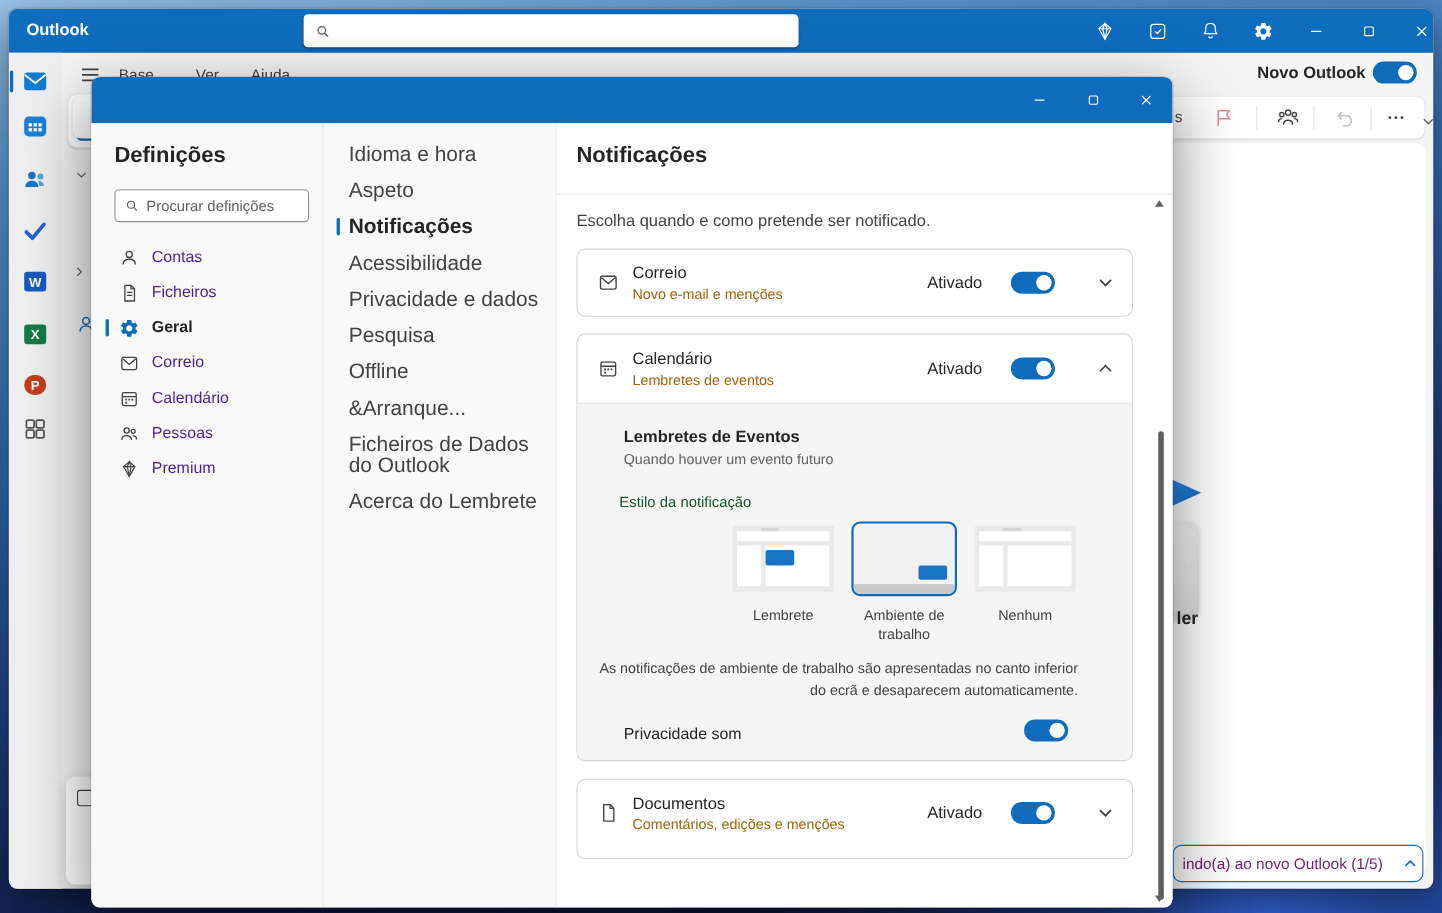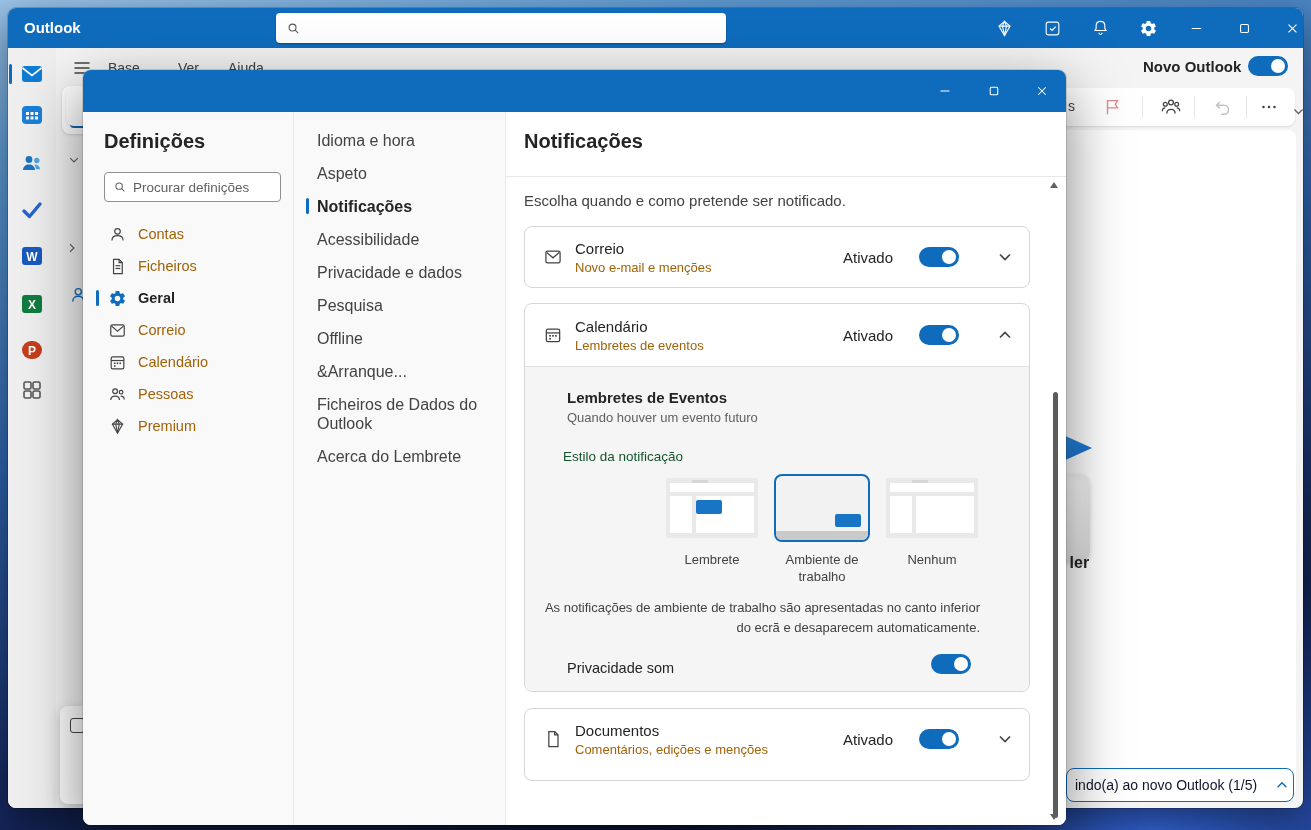--- a/index.html
+++ b/index.html
@@ -54,21 +54,21 @@
 
   
   .reading-pane { position:absolute; left:1032px; top:122px; width:256px; height:666px; background:#fff; border-radius:8px; }
   .illus-arrow { position:absolute; left:-10px; top:290px; width:62px; height:56px;
     background:linear-gradient(135deg,#45a8f5,#0b62c4); clip-path:polygon(0 0,100% 50%,0 100%); }
   .illus-cube { position:absolute; left:-14px; top:344px; width:64px; height:88px; border-radius:10px;
     background:linear-gradient(180deg,#fdfdfd,#e7e7e7); box-shadow:inset -6px 0 10px rgba(0,0,0,.06), 0 2px 5px rgba(0,0,0,.14); }
   .rp-title { position:absolute; left:10px; top:424px; font-size:16px; font-weight:700; color:#242424; }
   .rp-sub { position:absolute; left:10px; top:450px; font-size:14px; color:#616161; }
   .banner { position:absolute; left:26px; top:638px; width:228px; height:34px; background:#fff;
-    border:1.5px solid #0f6cbd; border-radius:8px; color:#0f172a; font-size:14px;
+    border:1.5px solid #0f6cbd; border-radius:8px; color:#701a75; font-size:14px;
     display:flex; align-items:center; padding:0 4px 0 8px; }
   .banner svg { width:14px; height:14px; margin-left:auto; flex:none; }
   .banner .txt { white-space:nowrap; overflow:hidden; }
 
   .minicard { position:absolute; left:52px; top:698px; width:150px; height:98px; background:#fff; border-radius:8px; box-shadow:0 4px 14px rgba(0,0,0,.18); }
   .minicard .sq { position:absolute; left:10px; top:12px; width:15px; height:15px; border:1.5px solid #424242; border-radius:3px; }
 
   
   .dialog { position:absolute; left:83px; top:70px; width:983px; height:755px; background:#fff;
     border-radius:8px; box-shadow:0 0 0 1px rgba(0,0,0,.12), 0 20px 60px rgba(0,0,0,.5); z-index:10; overflow:hidden; }
@@ -81,27 +81,27 @@
   .dlg-main { flex:1; background:#fff; position:relative; border-left:1px solid #ececec; }
 
   .dlg-title { position:absolute; left:21px; top:18px; font-size:20px; font-weight:700; color:#242424; }
   .dlg-search { position:absolute; left:21px; top:60px; width:177px; height:30px; border:1px solid #8f8f8f; border-radius:4px;
     background:#fff; display:flex; align-items:center; padding:0 8px; gap:6px; }
   .dlg-search svg { width:14px; height:14px; flex:none; color:#616161; }
   .dlg-search input { border:none; outline:none; width:100%; font-size:13.5px; color:#242424; background:transparent; font-family:inherit; }
   .dlg-search input::placeholder { color:#616161; }
 
   .cat-list { position:absolute; top:106px; left:0; right:0; }
-  .cat-item { height:32px; display:flex; align-items:center; padding-left:25px; gap:11px; font-size:14.5px; color:#a16207; position:relative; }
+  .cat-item { height:32px; display:flex; align-items:center; padding-left:25px; gap:11px; font-size:14.5px; color:#4c1d95; position:relative; }
   .cat-item svg { width:19px; height:19px; flex:none; }
   .cat-item.selected { font-weight:700; color:#242424; }
   .cat-item.selected::before { content:""; position:absolute; left:13px; top:8px; width:3px; height:16px; border-radius:2px; background:#0f6cbd; }
 
   .sub-list { position:absolute; top:12px; left:0; right:0; }
-  .sub-item { padding:7px 14px 7px 23px; font-size:16px; color:#424242; line-height:19px; position:relative; }
+  .sub-item { padding:7px 14px 7px 23px; font-size:19px; color:#424242; line-height:19px; position:relative; }
   .sub-item.selected { font-weight:700; color:#242424; }
   .sub-item.selected::before { content:""; position:absolute; left:12px; top:8px; width:3px; height:16px; border-radius:2px; background:#0f6cbd; }
 
   .page-title { position:absolute; left:18px; top:18px; font-size:20px; font-weight:700; color:#242424; }
   .page-divider { position:absolute; left:0; right:0; top:64px; height:1px; background:#e8e8e8; }
   .scroll-up { position:absolute; right:8px; top:70px; width:0; height:0;
     border-left:4px solid transparent; border-right:4px solid transparent; border-bottom:6px solid #606060; }
   .scroll-down { position:absolute; right:8px; bottom:5px; width:0; height:0;
     border-left:4px solid transparent; border-right:4px solid transparent; border-top:6px solid #606060; }
   .dlg-scroll-thumb { position:absolute; right:8px; top:280px; width:5px; height:426px; border-radius:3px; background:#5c5c5c; }

